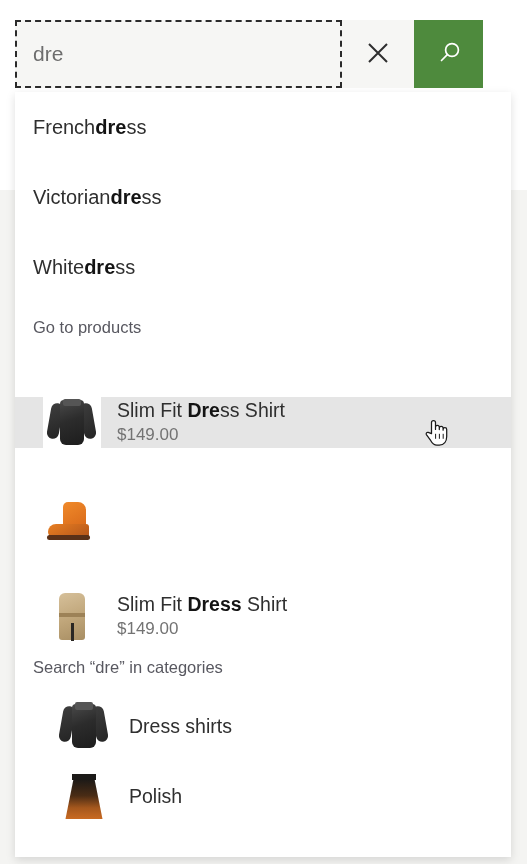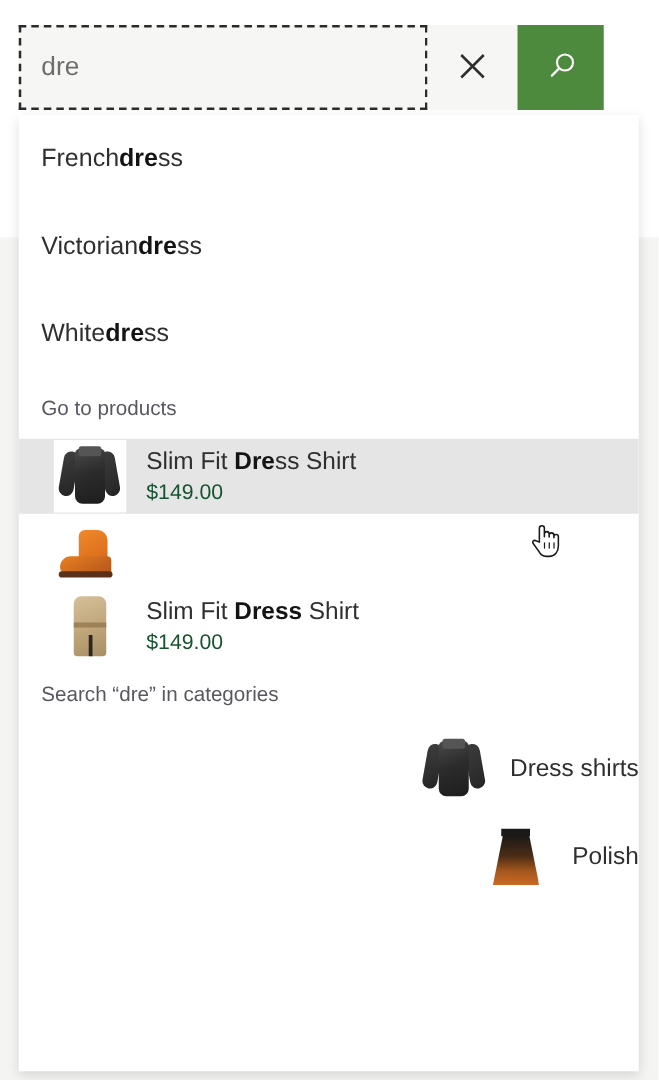--- a/index.html
+++ b/index.html
@@ -108,23 +108,24 @@
   .section-head {
     font-size: 16.5px;
     font-weight: 400;
     color: #585860;
     padding: 16px 0 14px 18px;
   }
 
   .product-row {
     display: flex;
     align-items: center;
-    height: 60px;
+    height: 51px;
     padding-left: 28px;
     cursor: pointer;
+    margin-top: 46px;
   }
   .product-row.is-active { background: #e5e5e5; }
 
   .thumb {
     width: 58px;
     height: 58px;
     flex: 0 0 58px;
     background: #ffffff;
     margin-right: 16px;
     position: relative;
@@ -134,32 +135,31 @@
 
   .prod-text { display: flex; flex-direction: column; justify-content: center; }
   .prod-title {
     font-size: 19.5px;
     color: #2f2f2f;
     line-height: 1.35;
   }
   .prod-title b { font-weight: 700; color: #141414; }
   .prod-price {
     font-size: 17px;
-    color: #14532d;
+    color: #737373;
     line-height: 1.45;
   }
   .prod-price .old { text-decoration: line-through; }
 
   .cat-row {
     display: flex;
     align-items: center;
     height: 70px;
-    padding-left: 28px;
+    padding-left: 40px;
     cursor: pointer;
-    justify-content: flex-end;
   }
   .cat-thumb {
     width: 58px; height: 58px;
     flex: 0 0 58px;
     margin-right: 16px;
     position: relative;
     overflow: hidden;
     background: #fff;
   }
   .cat-label { font-size: 19.5px; color: #2f2f2f; }

